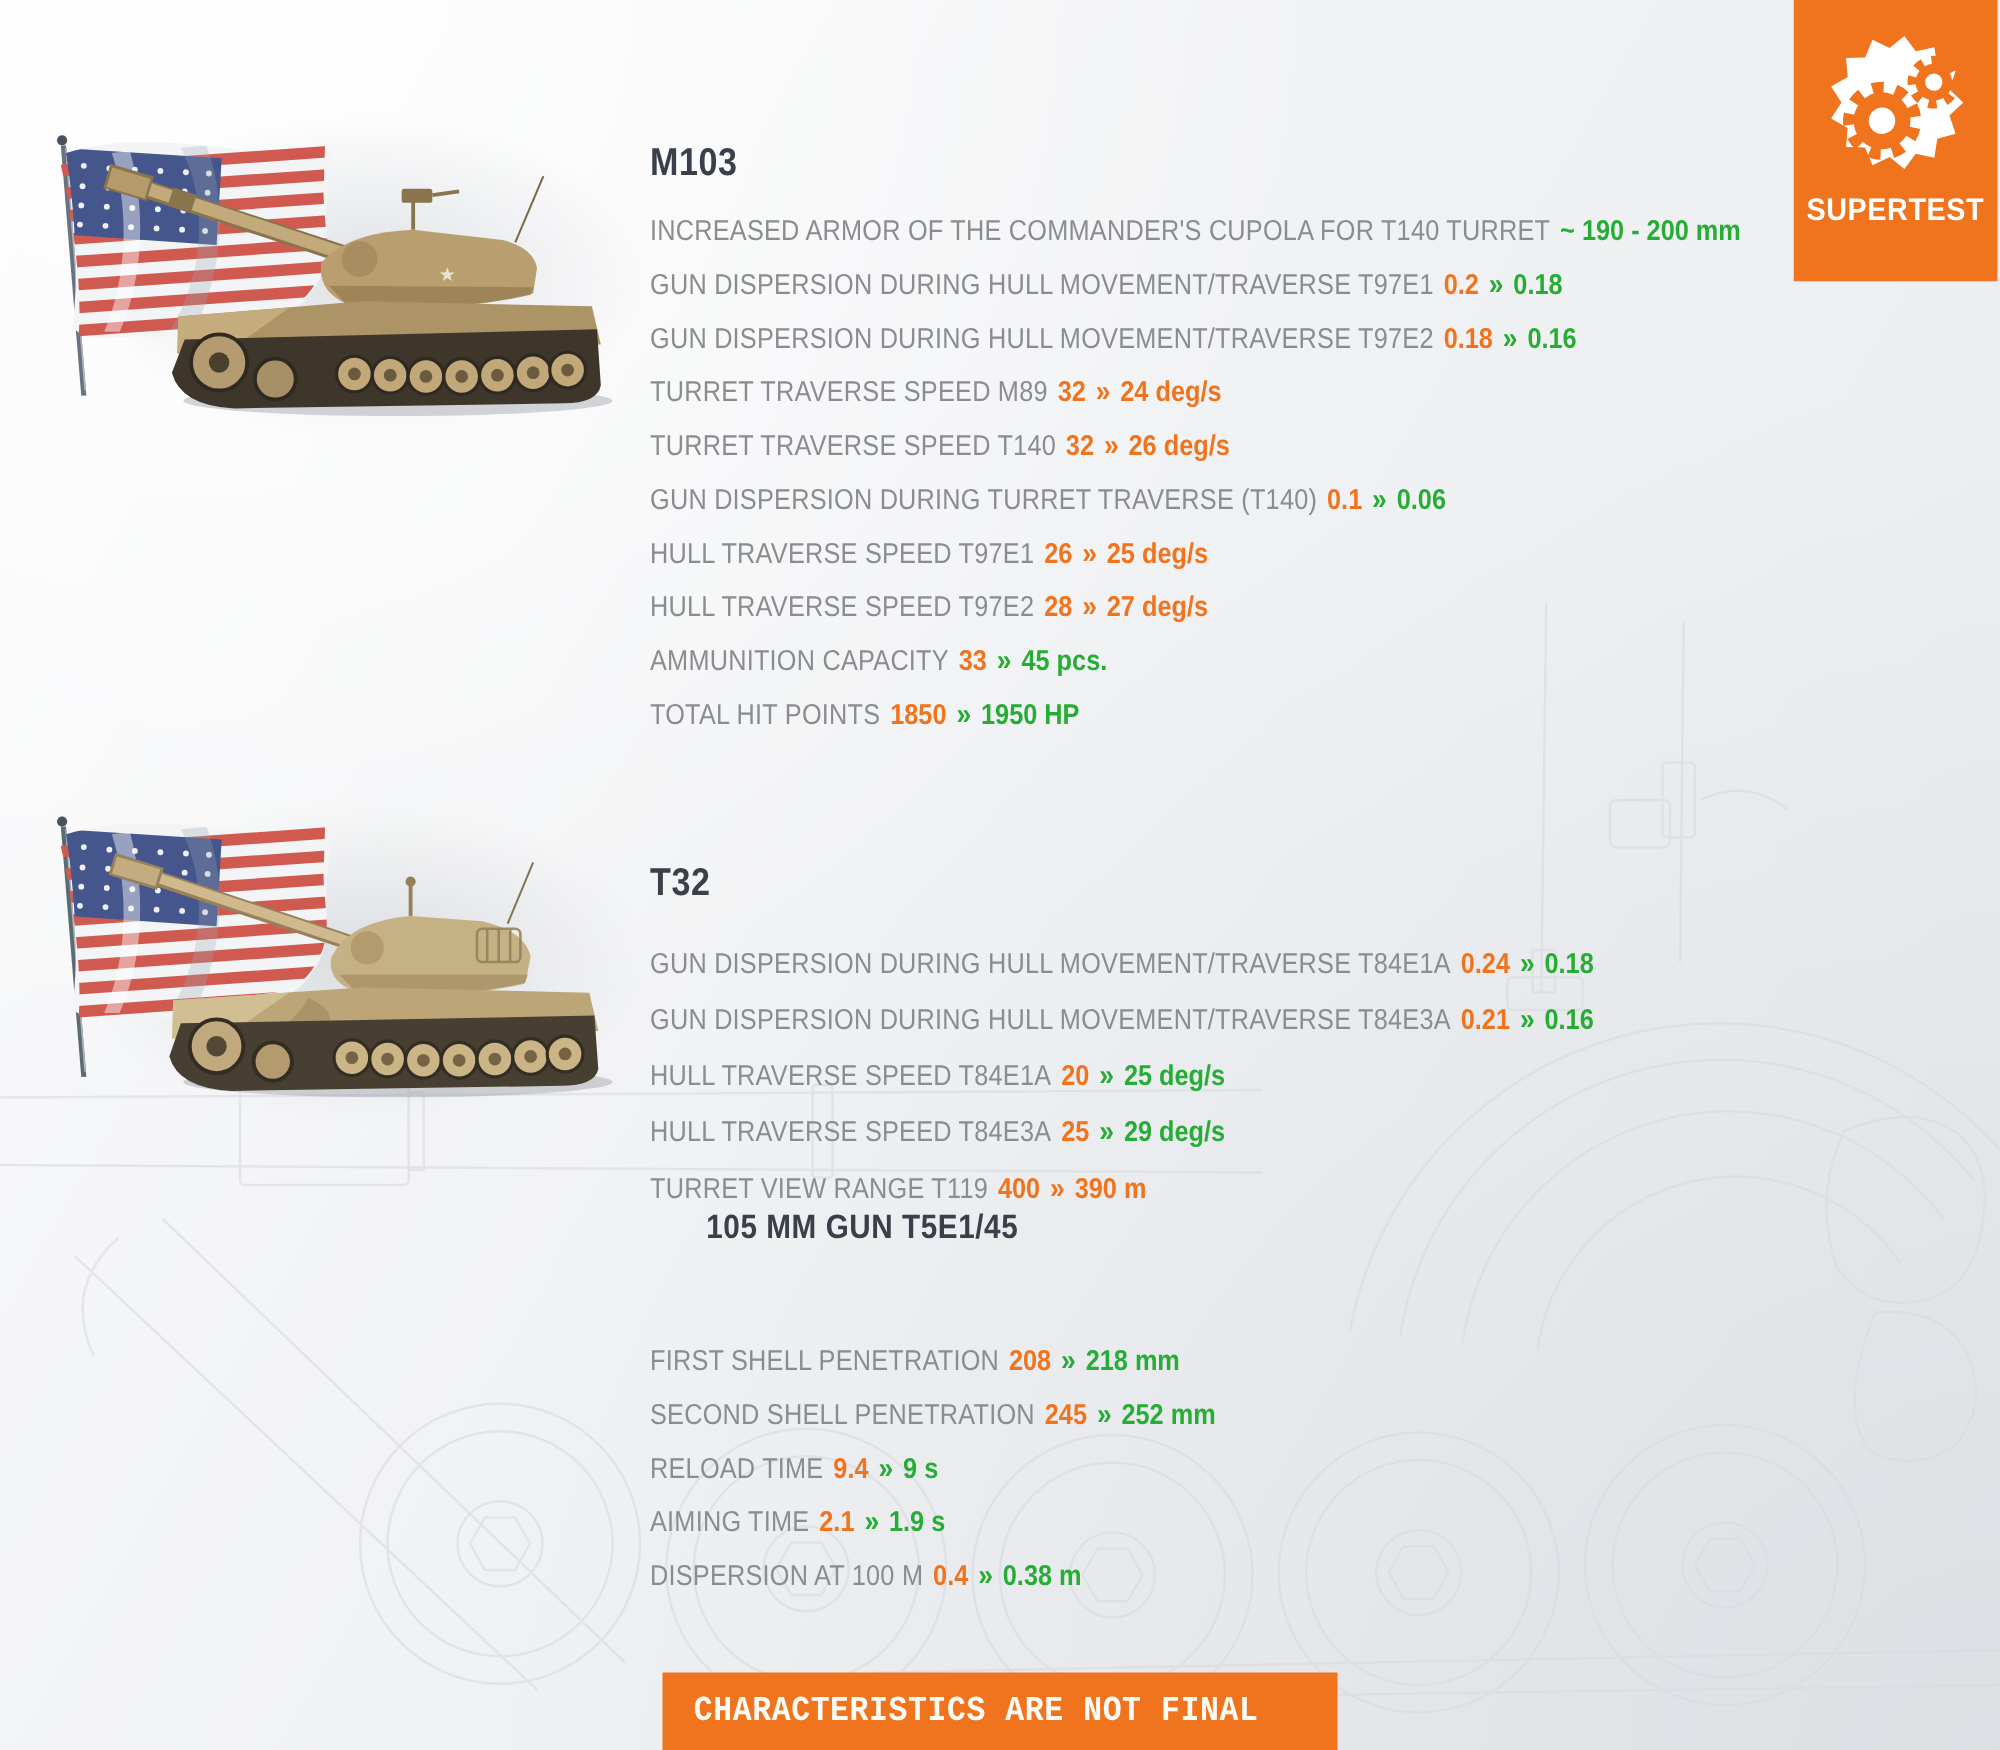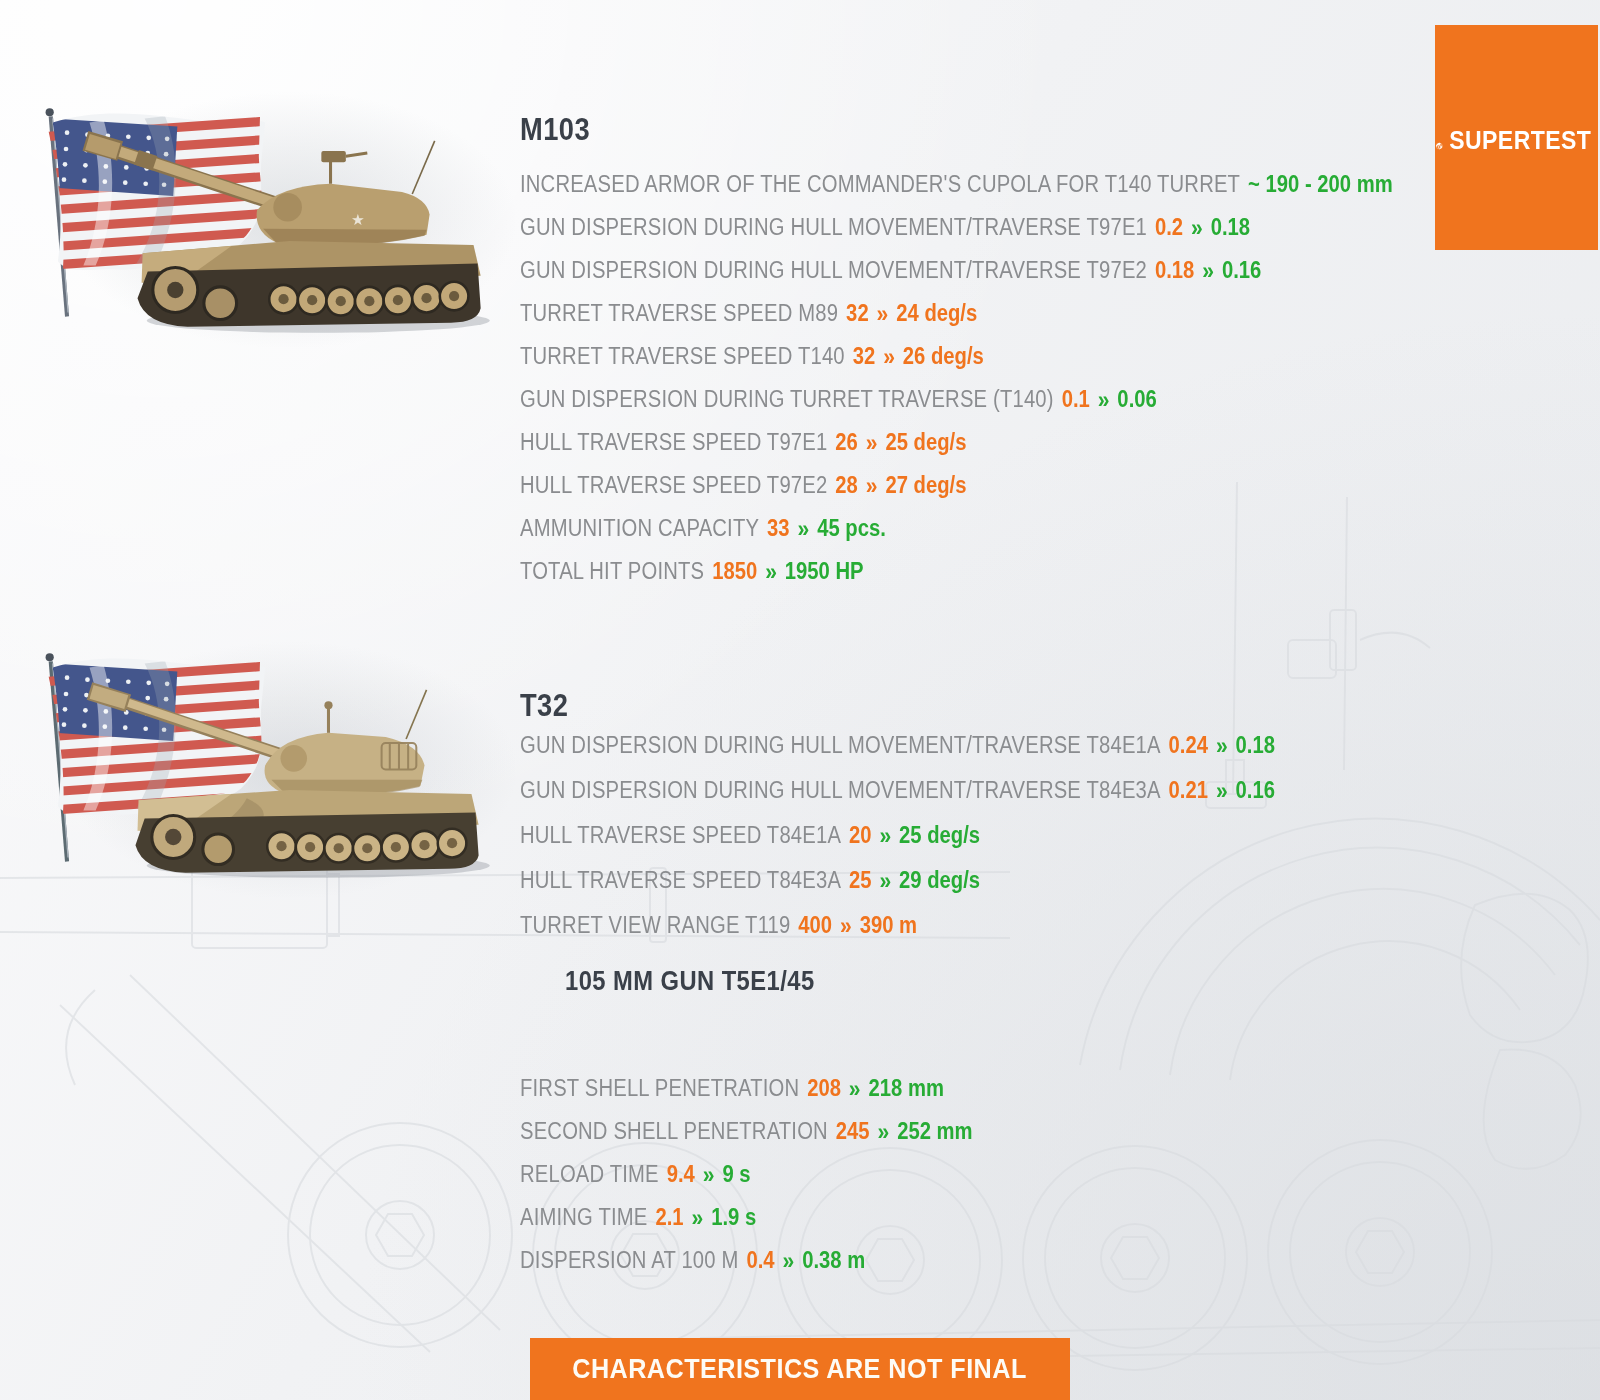--- a/index.html
+++ b/index.html
@@ -43,29 +43,29 @@
   }
   .stat-line > span + span{margin-left:9px;}
   .stat-label{color:var(--gray);letter-spacing:.2px;}
   .val-old{color:var(--orange);font-weight:bold;}
   .arrow{font-weight:bold;font-size:24px;}
   .val-new{font-weight:bold;}
   .val-buff{color:var(--green);}
   .val-nerf{color:var(--orange);}
   .banner{
     position:absolute;left:530px;top:1338px;width:540px;height:62px;z-index:4;
-    background:var(--orange);display:flex;align-items:center;justify-content:center;
+    background:var(--orange);display:flex;align-items:center;justify-content:flex-start;font-family:Liberation Mono, monospace;
   }
   .banner-text{
     color:#FDFBF5;font-size:28px;font-weight:bold;letter-spacing:.5px;
     transform:scaleX(0.9);transform-origin:50% 50%;white-space:nowrap;
   }
   .badge{
-    position:absolute;left:1435px;top:25px;width:163px;height:225px;z-index:4;
-    background:var(--orange);display:flex;flex-direction:row;align-items:center;
+    position:absolute;left:1435px;top:0;width:163px;height:225px;z-index:4;
+    background:var(--orange);display:flex;flex-direction:column;align-items:center;
   }
   .badge svg{margin-top:16px;}
   .badge-label{
     color:#FFFFFF;font-size:25px;font-weight:bold;letter-spacing:.5px;margin-top:6px;
     transform:scaleX(0.92);white-space:nowrap;
   }
 </style>
 </head>
 <body>
 
@@ -409,21 +409,21 @@
         </div>
         <div class="stat-line">
           <span class="stat-label">TOTAL HIT POINTS</span>
           <span class="val-old">1850</span>
           <span class="arrow val-buff">»</span>
           <span class="val-new val-buff">1950 HP</span>
         </div>
       </div>
 
     <h1 class="sec-title cond" style="top:688px;">T32</h1>
-    <div class="stats" style="top:723px;--lh:45px;">
+    <div class="stats" style="top:748px;--lh:45px;">
         <div class="stat-line">
           <span class="stat-label">GUN DISPERSION DURING HULL MOVEMENT/TRAVERSE T84E1A</span>
           <span class="val-old">0.24</span>
           <span class="arrow val-buff">»</span>
           <span class="val-new val-buff">0.18</span>
         </div>
         <div class="stat-line">
           <span class="stat-label">GUN DISPERSION DURING HULL MOVEMENT/TRAVERSE T84E3A</span>
           <span class="val-old">0.21</span>
           <span class="arrow val-buff">»</span>

